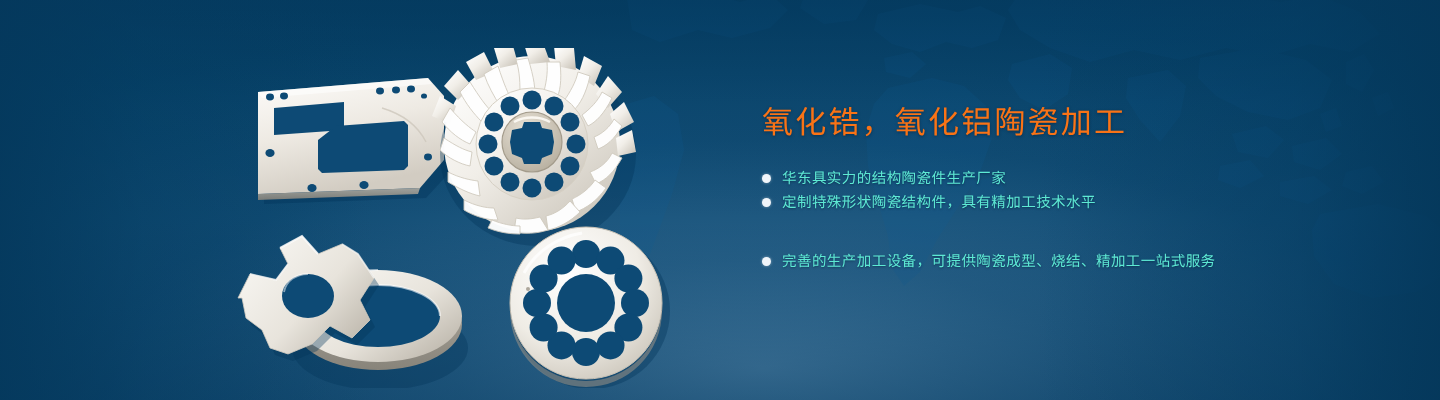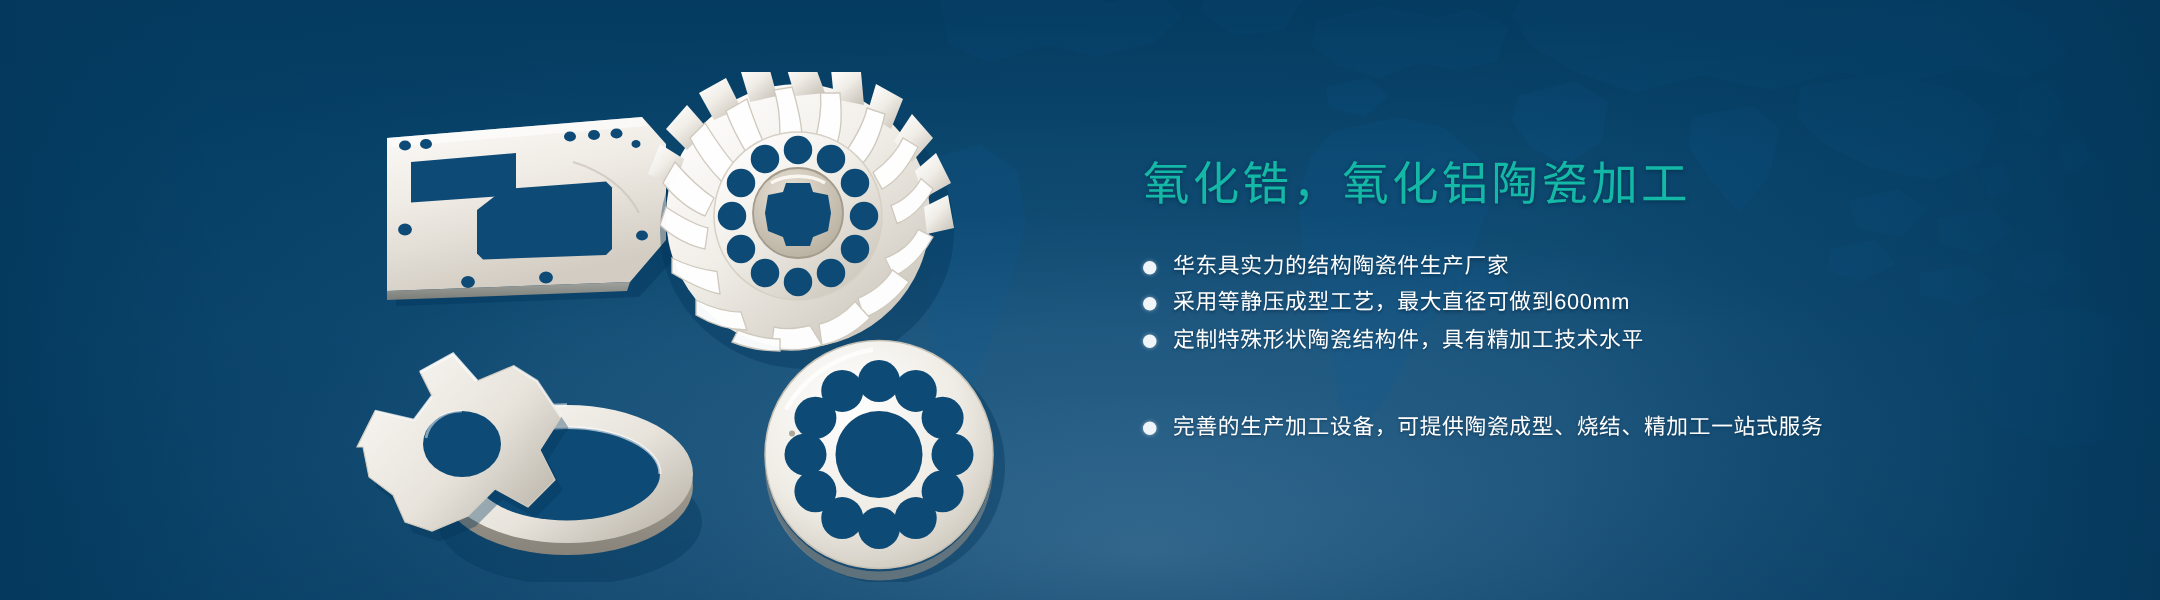--- a/index.html
+++ b/index.html
@@ -78,21 +78,21 @@
 
   
   .copy {
     position: absolute;
     left: 762px;
     top: 104px;
     width: 560px;
   }
   .headline {
     margin: 0;
-    color: #14b8a6;
+    color: #f97316;
     font-size: 31px;
     font-weight: 400;
     letter-spacing: 2.2px;
     line-height: 1.25;
     white-space: nowrap;
     text-shadow: 0 1px 3px rgba(0,30,56,0.55);
   }
   .bullets {
     list-style: none;
     margin: 28px 0 0 0;
@@ -108,21 +108,21 @@
   .dot {
     flex: 0 0 auto;
     width: 9px;
     height: 9px;
     border-radius: 50%;
     background: #f0f5fa;
     margin-right: 11px;
     box-shadow: 0 0 3px rgba(255,255,255,0.45);
   }
   .bullet-text {
-    color: #ffffff;
+    color: #5eead4;
     font-size: 14.5px;
     font-weight: 400;
     letter-spacing: 0.45px;
     white-space: nowrap;
     text-shadow: 0 1px 2px rgba(0,28,52,0.5);
   }
 </style>
 </head>
 <body>
 
@@ -368,24 +368,20 @@
   <div class="copy">
     <h1 class="headline">氧化锆，氧化铝陶瓷加工</h1>
 
     <ul class="bullets">
       <li class="bullet">
         <span class="dot"></span>
         <span class="bullet-text">华东具实力的结构陶瓷件生产厂家</span>
       </li>
       <li class="bullet">
         <span class="dot"></span>
-        <span class="bullet-text">采用等静压成型工艺，最大直径可做到600mm</span>
-      </li>
-      <li class="bullet">
-        <span class="dot"></span>
         <span class="bullet-text">定制特殊形状陶瓷结构件，具有精加工技术水平</span>
       </li>
       <li class="bullet">
         <span class="dot"></span>
         <span class="bullet-text">完善的生产加工设备，可提供陶瓷成型、烧结、精加工一站式服务</span>
       </li>
     </ul>
   </div>
 
 </div>

